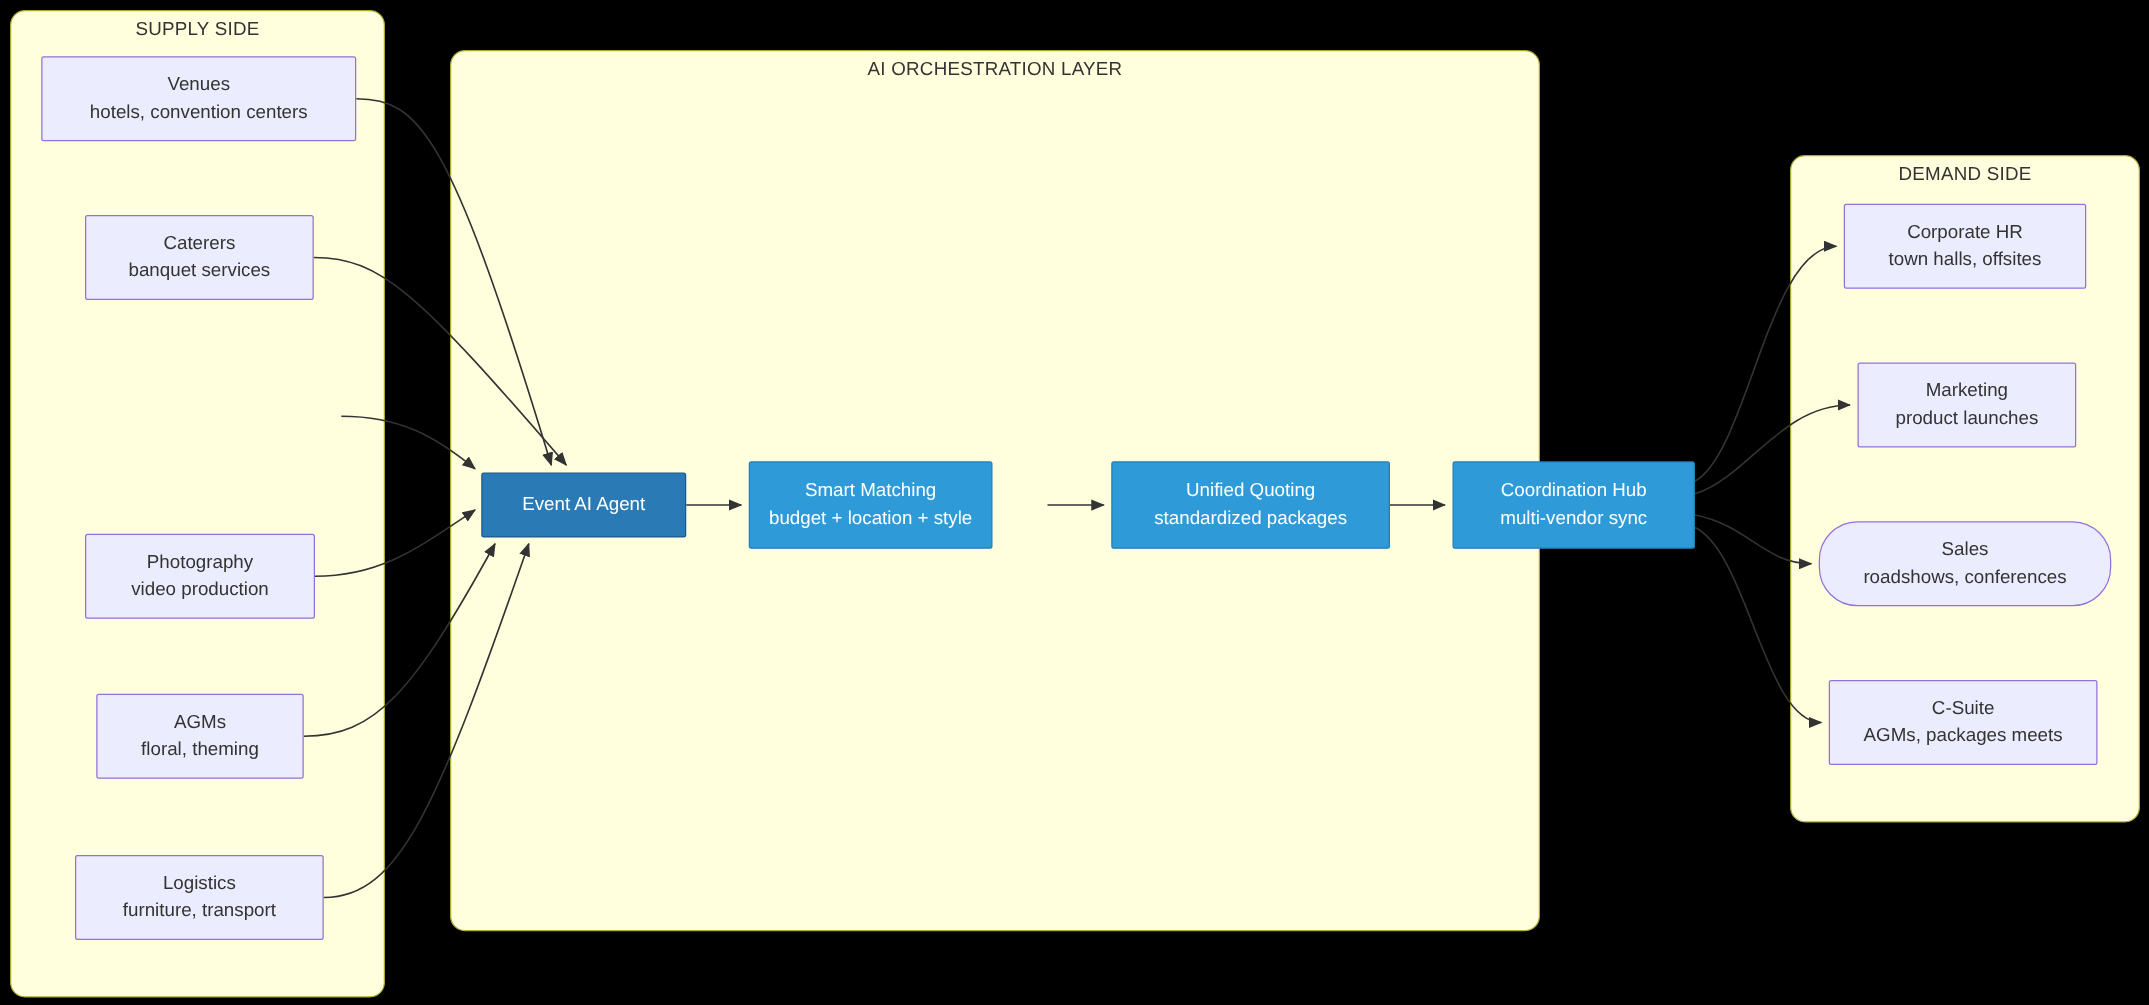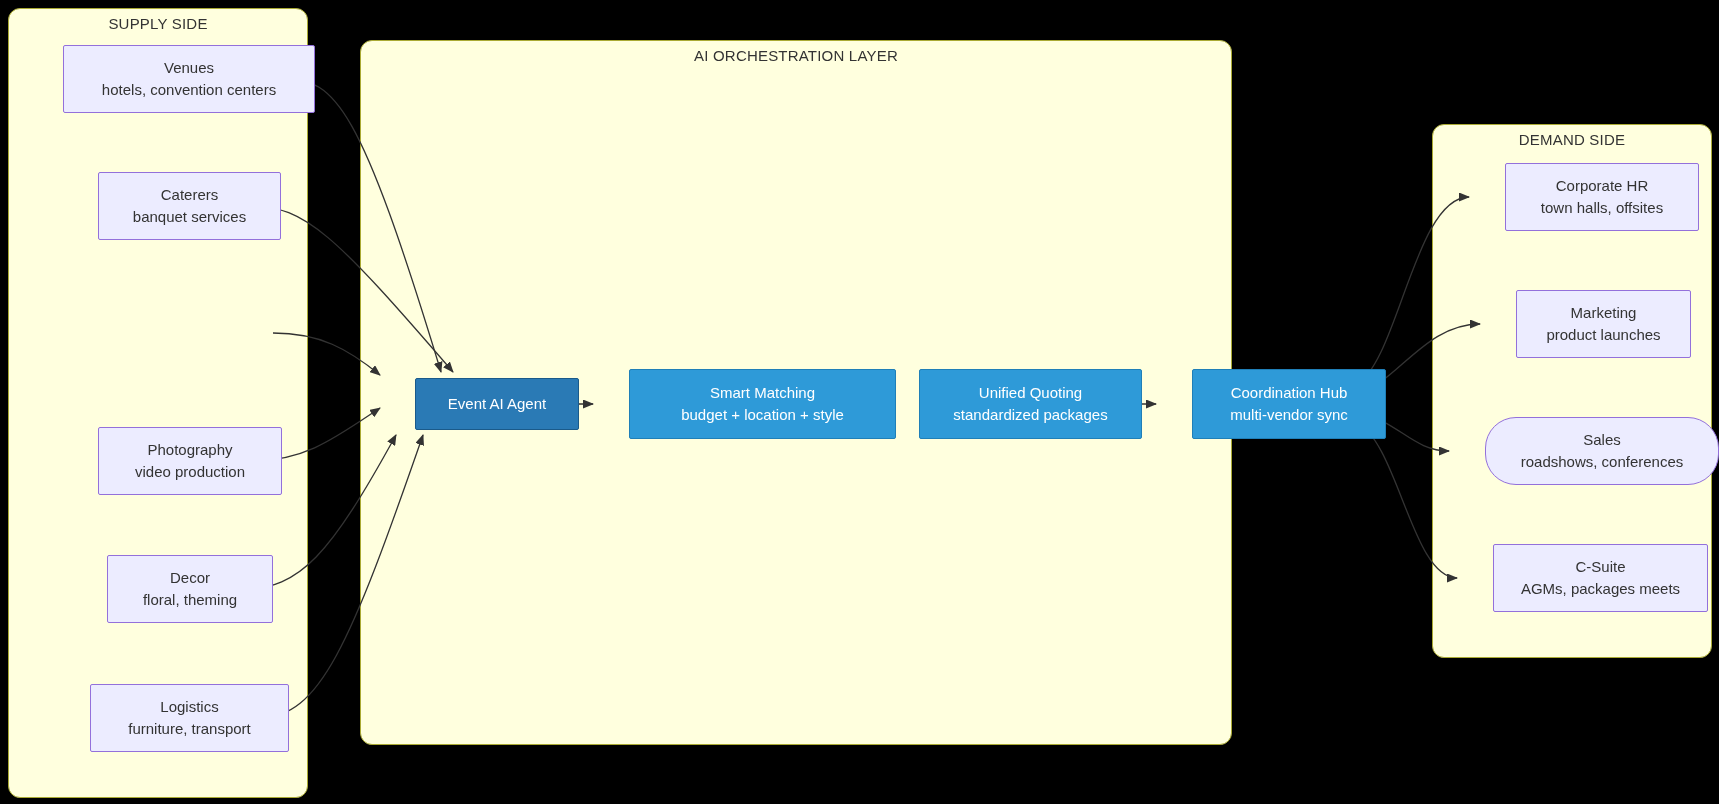--- a/index.html
+++ b/index.html
@@ -47,21 +47,20 @@
     z-index: 3;
     display: flex;
     flex-direction: column;
     align-items: center;
     justify-content: center;
     text-align: center;
     font-size: 15px;
     line-height: 22px;
     border-radius: 2px;
     padding: 15px 8px;
-    margin-left: 30px;
   }
   .node.vendor {
     background: var(--vendor-fill, #ECECFF);
     border: 1px solid var(--vendor-border, #9370DB);
     color: var(--text-dark, #333);
   }
   .node.agent {
     background: var(--agent-fill, #2a7ab5);
     border: 1px solid var(--agent-border, #1a5a8a);
     color: var(--text-light, #fff);
@@ -118,32 +117,32 @@
   </div>
   <div class="node vendor" style="left:68px; top:172px; width:183px; height:68px;">
     <div>Caterers</div>
     <div>banquet services</div>
   </div>
   <div class="node vendor" style="left:68px; top:427px; width:184px; height:68px;">
     <div>Photography</div>
     <div>video production</div>
   </div>
   <div class="node vendor" style="left:77px; top:555px; width:166px; height:68px;">
-    <div>Decor</div>
+    <div>AGMs</div>
     <div>floral, theming</div>
   </div>
   <div class="node vendor" style="left:60px; top:684px; width:199px; height:68px;">
     <div>Logistics</div>
     <div>furniture, transport</div>
   </div>
 
   <div class="node agent" style="left:385px; top:378px; width:164px; height:52px;">
     <div>Event AI Agent</div>
   </div>
-  <div class="node process" style="left:599px; top:369px; width:267px; height:70px;">
+  <div class="node process" style="left:599px; top:369px; width:195px; height:70px;">
     <div>Smart Matching</div>
     <div>budget + location + style</div>
   </div>
   <div class="node process" style="left:889px; top:369px; width:223px; height:70px;">
     <div>Unified Quoting</div>
     <div>standardized packages</div>
   </div>
   <div class="node process" style="left:1162px; top:369px; width:194px; height:70px;">
     <div>Coordination Hub</div>
     <div>multi-vendor sync</div>

